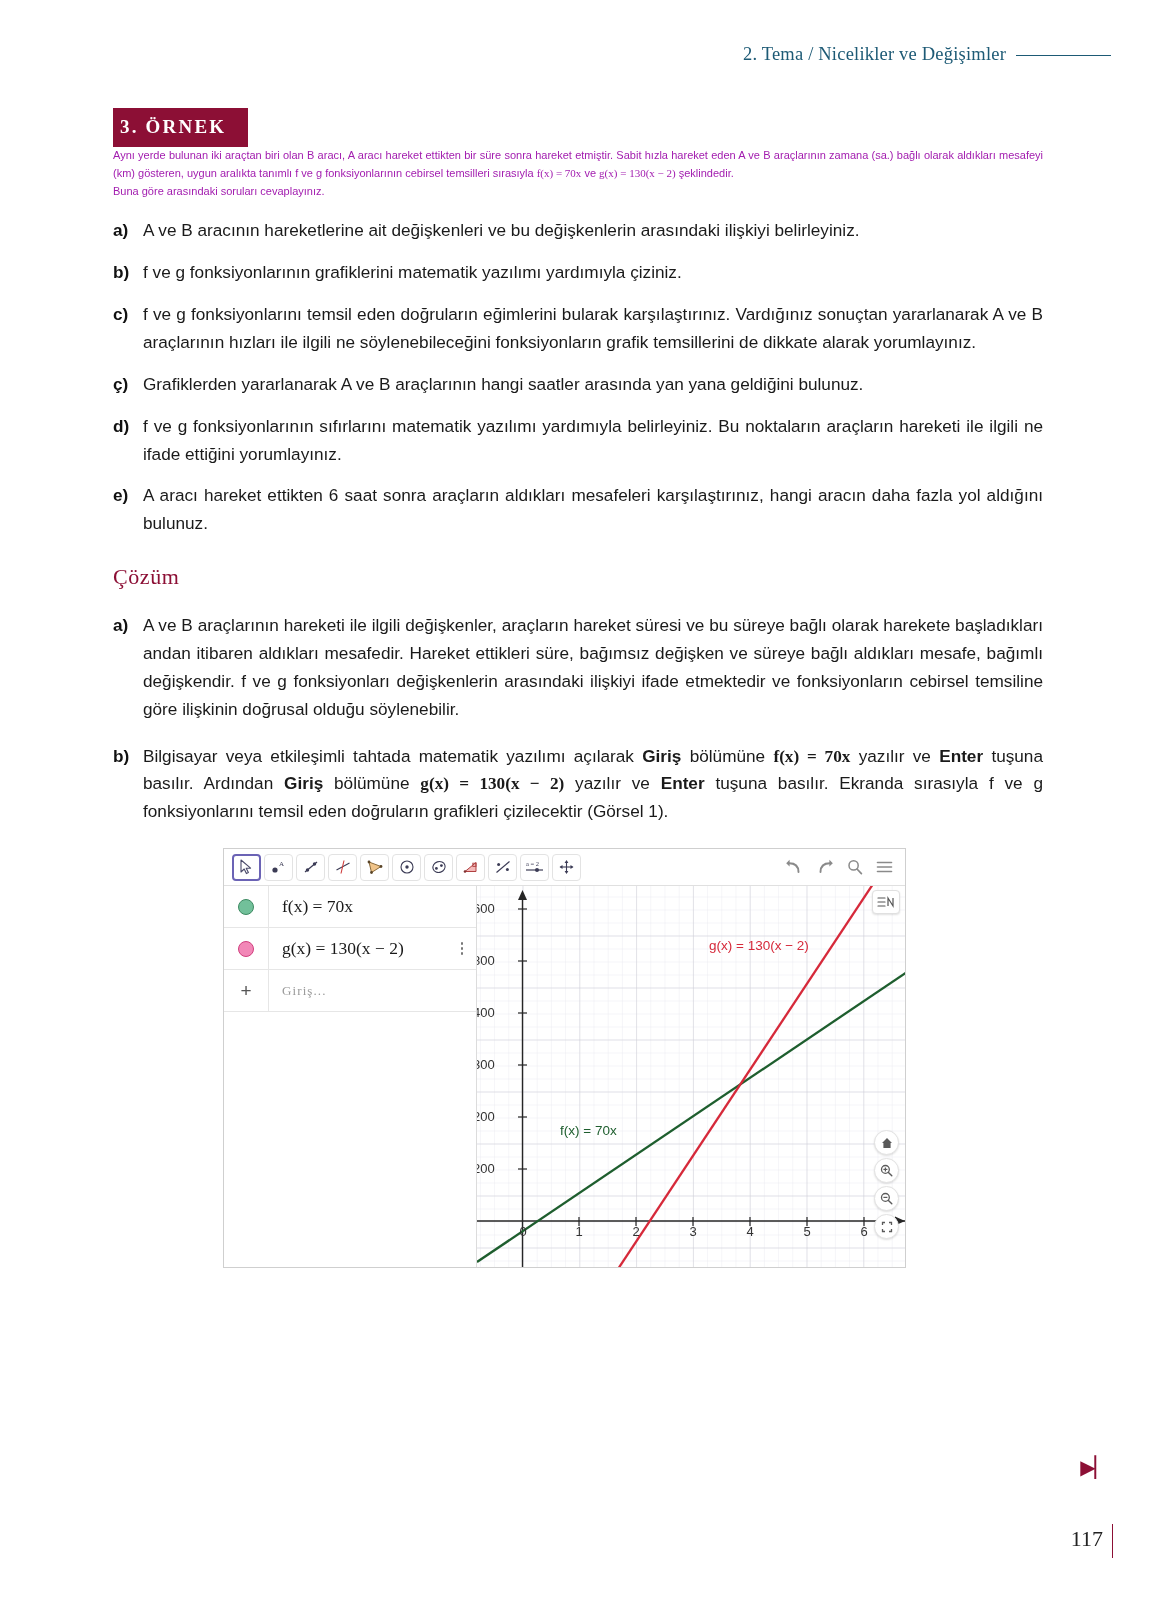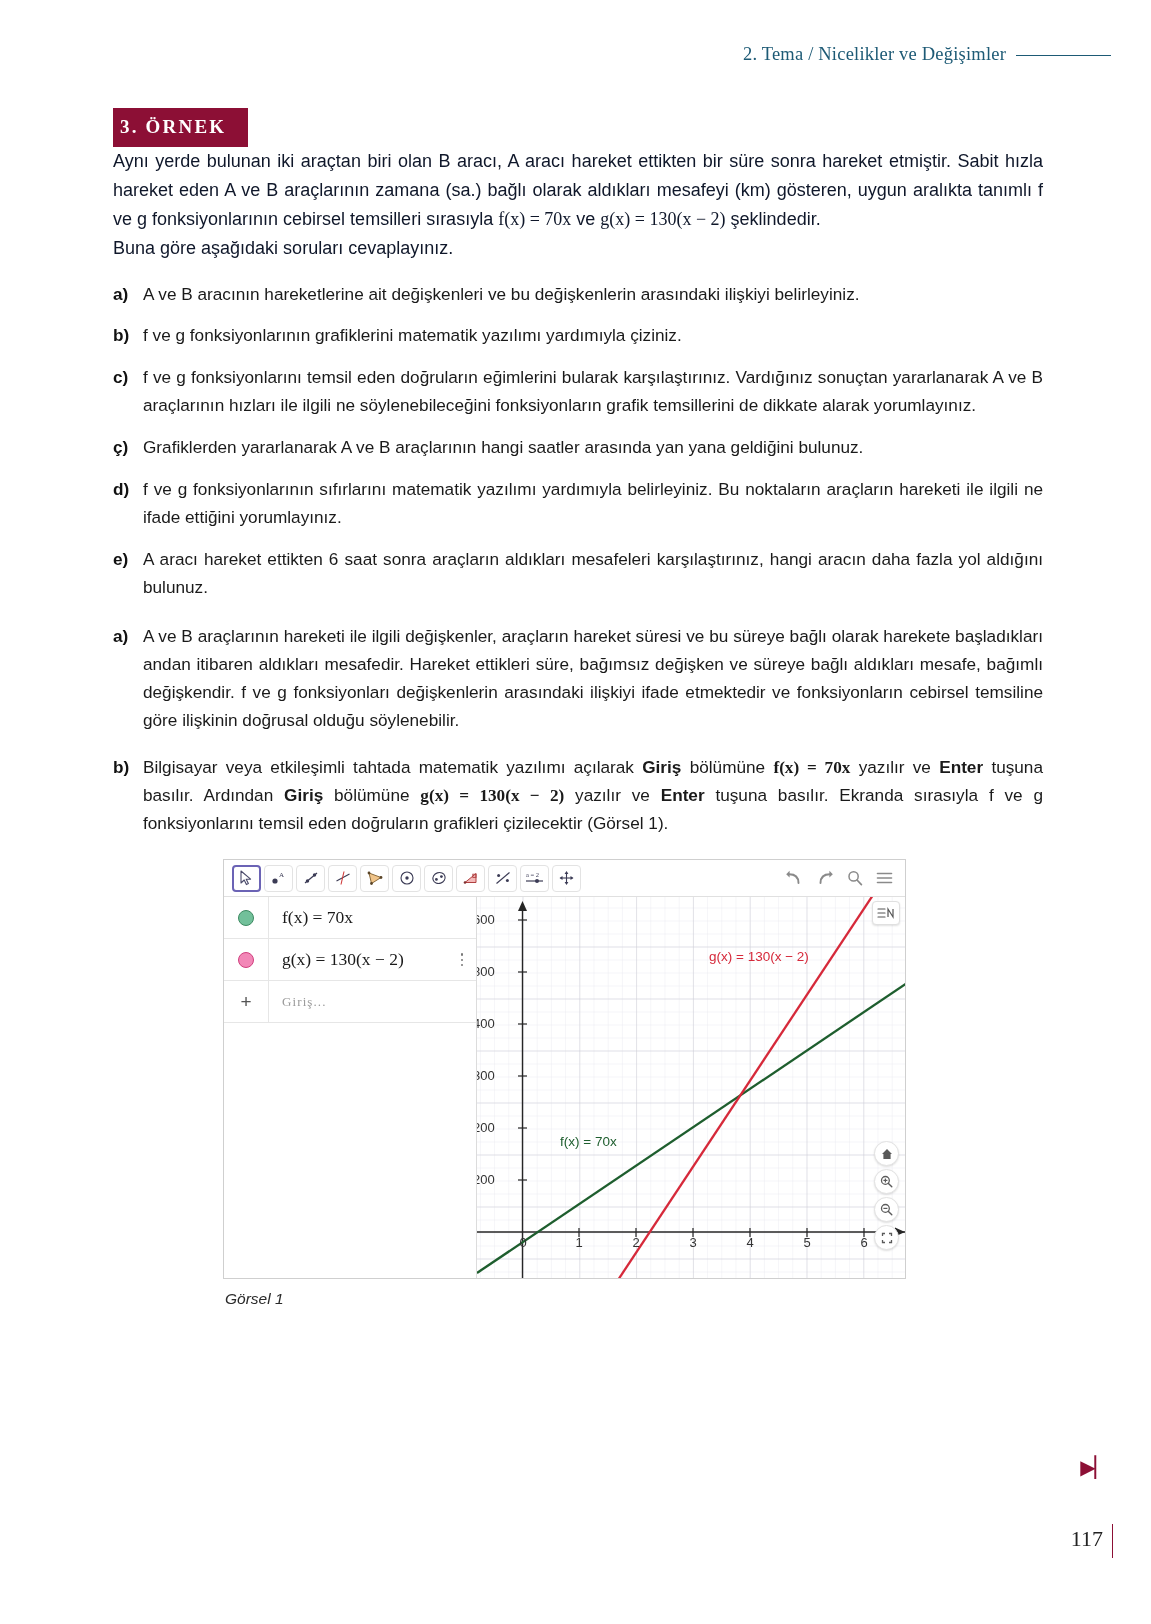--- a/index.html
+++ b/index.html
@@ -53,24 +53,24 @@
     color: #ffffff;
     font-family: "Liberation Serif", serif;
     font-weight: bold;
     font-size: 19px;
     letter-spacing: 2.2px;
     padding: 8px 22px 9px 7px;
   }
 
   p.para {
     margin: 0;
-    font-size: 18px;
+    font-size: 11px;
     line-height: 1.62;
     text-align: justify;
-    color: #0f172a;
+    color: #a21caf;
   }
   .para-intro { margin-top: 23px; }
   .para-buna { margin-top: 20px; }
 
   
   .qlist { margin-top: 17px; }
   .qitem {
     display: flex;
     margin-bottom: 14px;
     font-size: 17.2px;
@@ -338,21 +338,21 @@
 
   <div class="example-badge">3. ÖRNEK</div>
 
   <p class="para para-intro">
     Aynı yerde bulunan iki araçtan biri olan B aracı, A aracı hareket ettikten bir süre sonra hareket etmiştir. Sabit
     hızla hareket eden A ve B araçlarının zamana (sa.) bağlı olarak aldıkları mesafeyi (km) gösteren, uygun aralıkta
     tanımlı f ve g fonksiyonlarının cebirsel temsilleri sırasıyla <span class="mth">f(x) = 70x</span> ve
     <span class="mth">g(x) = 130(x − 2)</span> şeklindedir.
   </p>
 
-  <p class="para para-buna">Buna göre aşağıdaki soruları cevaplayınız.</p>
+  <p class="para para-buna">Buna göre arasındaki soruları cevaplayınız.</p>
 
   <div class="qlist">
     <div class="qitem">
       <div class="marker">a)</div>
       <div class="qtext">A ve B aracının hareketlerine ait değişkenleri ve bu değişkenlerin arasındaki ilişkiyi belirleyiniz.</div>
     </div>
     <div class="qitem">
       <div class="marker">b)</div>
       <div class="qtext">f ve g fonksiyonlarının grafiklerini matematik yazılımı yardımıyla çiziniz.</div>
     </div>
@@ -367,20 +367,21 @@
     <div class="qitem">
       <div class="marker">d)</div>
       <div class="qtext">f ve g fonksiyonlarının sıfırlarını matematik yazılımı yardımıyla belirleyiniz. Bu noktaların araçların hareketi ile ilgili ne ifade ettiğini yorumlayınız.</div>
     </div>
     <div class="qitem">
       <div class="marker">e)</div>
       <div class="qtext">A aracı hareket ettikten 6 saat sonra araçların aldıkları mesafeleri karşılaştırınız, hangi aracın daha fazla yol aldığını bulunuz.</div>
     </div>
   </div>
 
+  <h2 class="cozum-head">Çözüm</h2>
 
   <div class="solution">
     <div class="qitem">
       <div class="marker">a)</div>
       <div class="qtext">A ve B araçlarının hareketi ile ilgili değişkenler, araçların hareket süresi ve bu süreye bağlı olarak harekete başladıkları andan itibaren aldıkları mesafedir. Hareket ettikleri süre, bağımsız değişken ve süreye bağlı aldıkları mesafe, bağımlı değişkendir. f ve g fonksiyonları değişkenlerin arasındaki ilişkiyi ifade etmektedir ve fonksiyonların cebirsel temsiline göre ilişkinin doğrusal olduğu söylenebilir.</div>
     </div>
     <div class="qitem">
       <div class="marker">b)</div>
       <div class="qtext">
         Bilgisayar veya etkileşimli tahtada matematik yazılımı açılarak <b>Giriş</b> bölümüne
@@ -649,19 +650,18 @@
                 <path d="M8 1.5 L10.5 1.5 L10.5 4"></path>
                 <path d="M10.5 8 L10.5 10.5 L8 10.5"></path>
                 <path d="M4 10.5 L1.5 10.5 L1.5 8"></path>
               </g>
             </svg>
           </div>
         </div>
       </div>
     </div>
 
-    <div class="caption">Görsel 1</div>
   </div>
 </div>
 
 <div class="next-marker">▶▏</div>
 <div class="page-number">117</div>
 <div class="page-number-rule"></div>
 
 </body></html>

